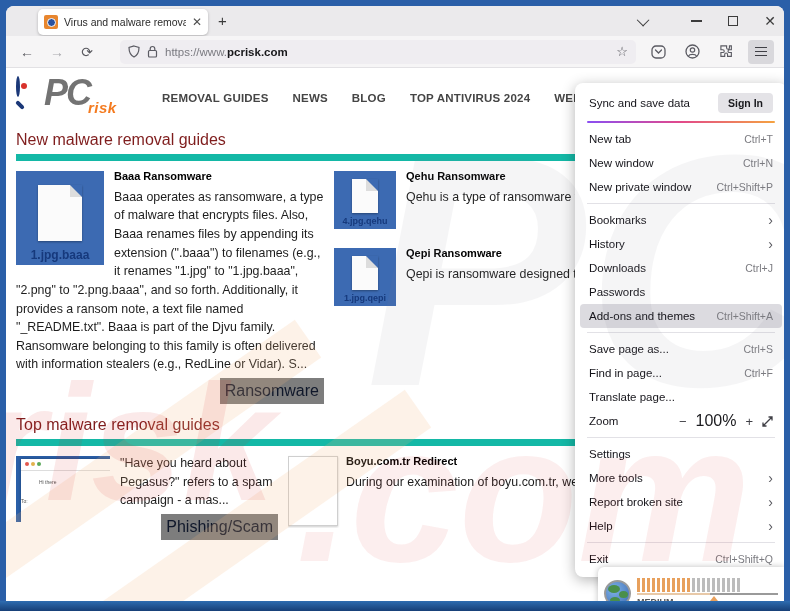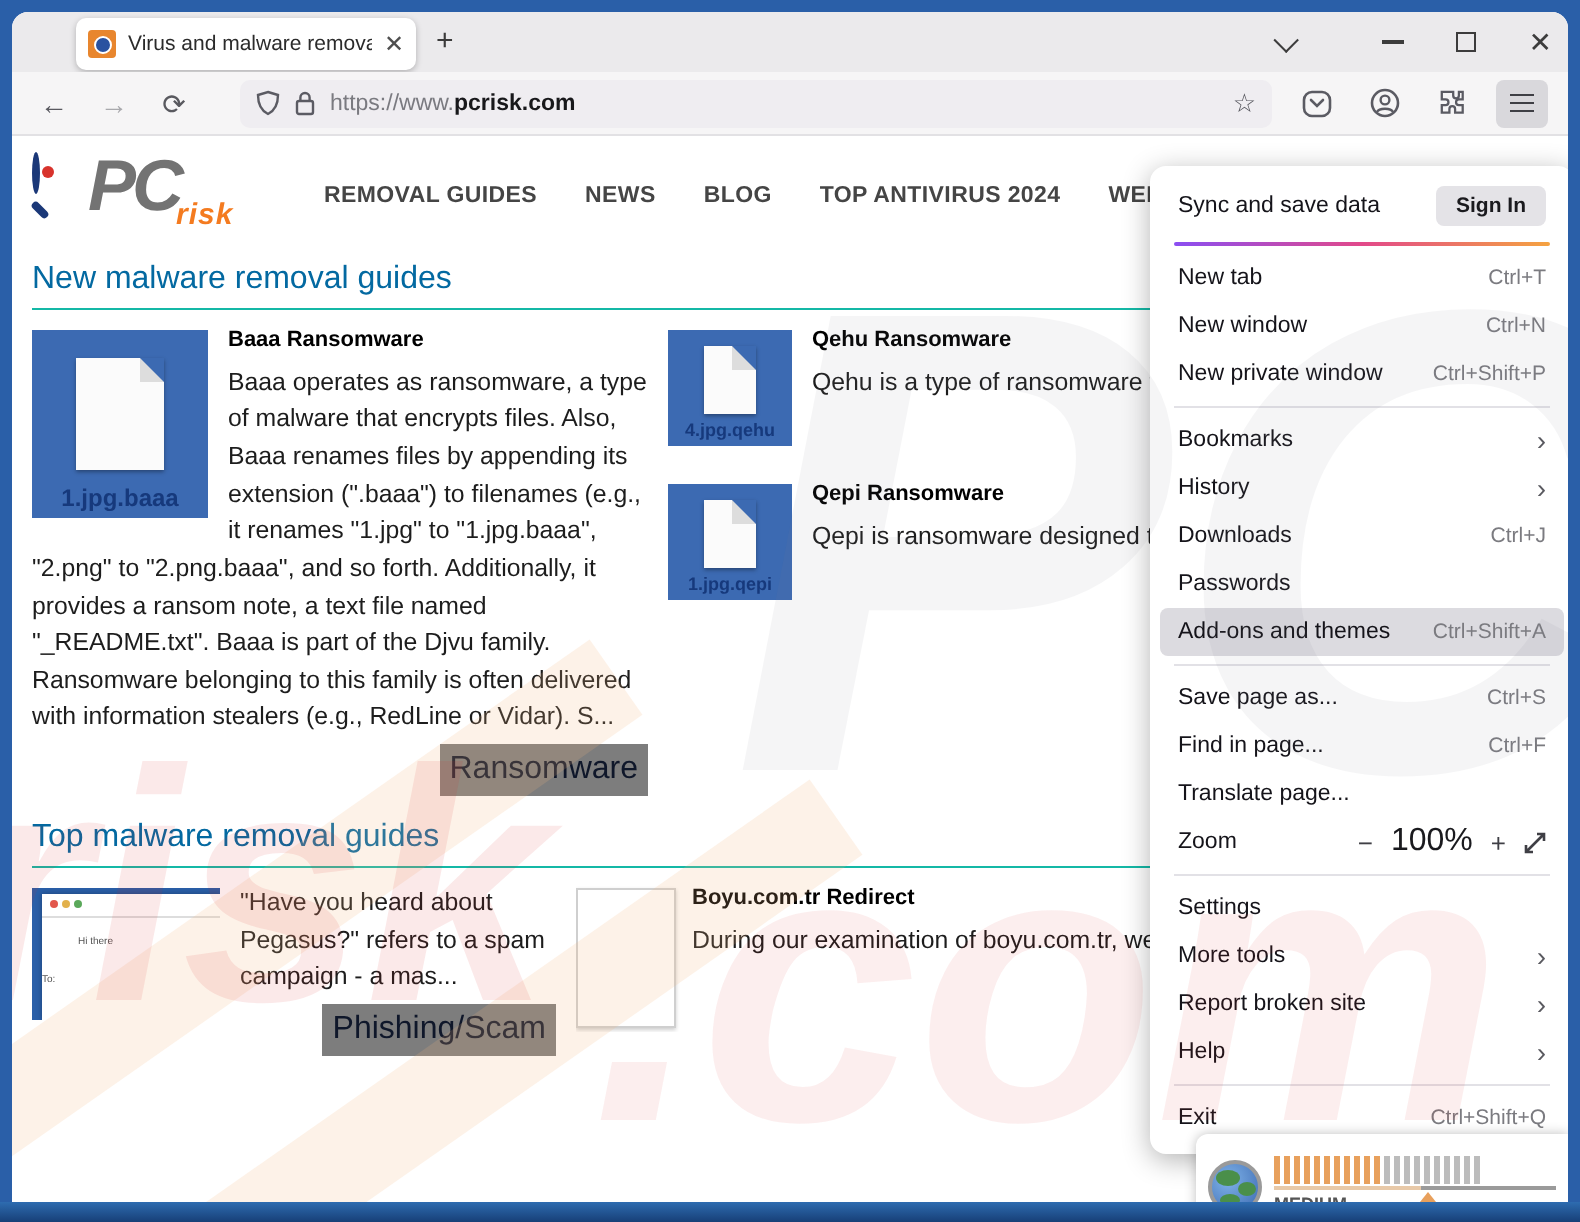--- a/index.html
+++ b/index.html
@@ -74,22 +74,22 @@
     height:4px; background:#1b3878; transform:rotate(45deg); border-radius:2px; }
   .logo-pc { font-style:italic; font-weight:bold; font-size:36px; color:#737373;
     line-height:1; letter-spacing:-2px; margin-left:2px; }
   .logo-risk { position:absolute; left:72px; top:24px; font-style:italic;
     font-weight:bold; font-size:15px; color:#f47b20; letter-spacing:0.5px; }
   .main-nav { display:flex; gap:24px; margin-left:18px; margin-top:4px; }
   .main-nav span { font-size:11.5px; font-weight:bold; color:#454545;
     letter-spacing:0.2px; white-space:nowrap; }
 
   .content-col { padding:0 10px; }
-  h2.sec { font-size:16px; font-weight:400; color:#0369a1; margin-top:12px;
-    padding-bottom:5px; border-bottom:1px solid #14b8a6; }
+  h2.sec { font-size:16px; font-weight:400; color:#7f1d1d; margin-top:12px;
+    padding-bottom:5px; border-bottom:7px solid #14b8a6; }
   .two-col { display:flex; gap:10px; margin-top:8px; }
   .col-l { width:308px; flex:none; }
   .col-r { flex:1; min-width:0; }
   .col-l.wide { width:262px; }
 
   .art { font-size:12.4px; color:#1d1d1d; line-height:1.5; overflow:hidden; }
   .art h3 { font-size:11px; color:#000; margin-bottom:4px; line-height:1.35; }
   .badge-row { text-align:right; margin-top:4px; }
   .badge { display:inline-block; background:#7d7d7d; color:#0f172a; font-size:16px;
     padding:1px 5px; }

